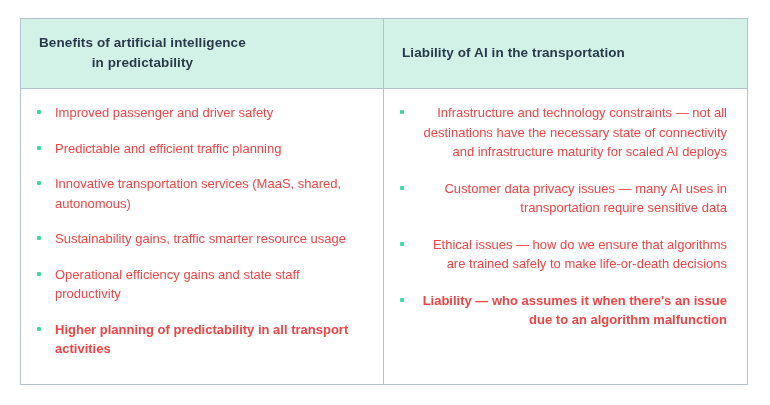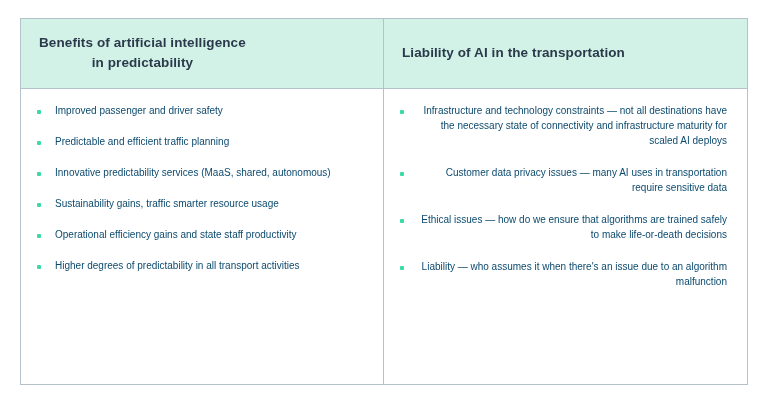--- a/index.html
+++ b/index.html
@@ -79,26 +79,27 @@
   .bullet-list {
     list-style: none;
     margin: 0;
     padding: 0;
   }
 
   .bullet-item {
     position: relative;
     padding-left: 20px;
     margin: 0 0 16px 0;
-    color: #0c4a6e;
-    font-size: 10px;
+    color: #ef4444;
+    font-size: 13px;
     line-height: 1.5;
   }
   .bullet-item:last-child {
     margin-bottom: 0;
+    font-weight: bold;
   }
 
   .bullet-dot {
     position: absolute;
     left: 2px;
     top: 7px;
     width: 4px;
     height: 4px;
     background: #3ad9a8;
     border-radius: 1px;
@@ -136,33 +137,33 @@
           <li class="bullet-item">
             <span class="bullet-dot"></span>
             <span class="bullet-text">Improved passenger and driver safety</span>
           </li>
           <li class="bullet-item">
             <span class="bullet-dot"></span>
             <span class="bullet-text">Predictable and efficient traffic planning</span>
           </li>
           <li class="bullet-item">
             <span class="bullet-dot"></span>
-            <span class="bullet-text">Innovative predictability services (MaaS, shared, autonomous)</span>
+            <span class="bullet-text">Innovative transportation services (MaaS, shared, autonomous)</span>
           </li>
           <li class="bullet-item">
             <span class="bullet-dot"></span>
             <span class="bullet-text">Sustainability gains, traffic smarter resource usage</span>
           </li>
           <li class="bullet-item">
             <span class="bullet-dot"></span>
             <span class="bullet-text">Operational efficiency gains and state staff productivity</span>
           </li>
           <li class="bullet-item">
             <span class="bullet-dot"></span>
-            <span class="bullet-text">Higher degrees of predictability in all transport activities</span>
+            <span class="bullet-text">Higher planning of predictability in all transport activities</span>
           </li>
         </ul>
       </div>
 
       <div class="body-cell right-col">
         <ul class="bullet-list right-col">
           <li class="bullet-item">
             <span class="bullet-dot"></span>
             <span class="bullet-text">Infrastructure and technology constraints — not all destinations have the necessary state of connectivity and infrastructure maturity for scaled AI deploys</span>
           </li>

